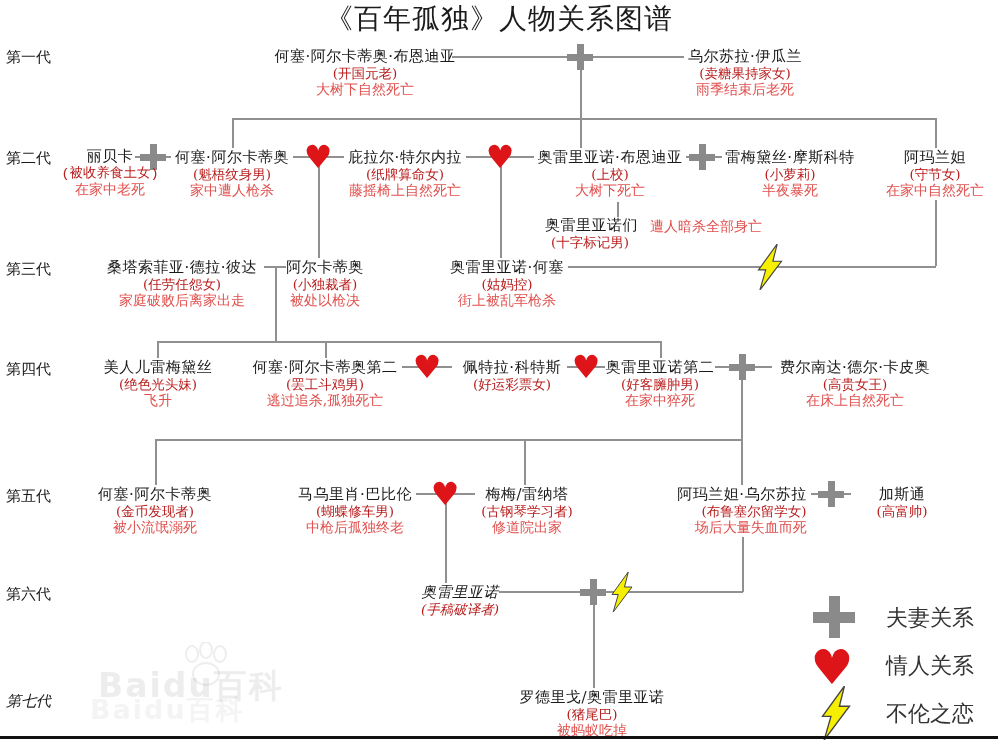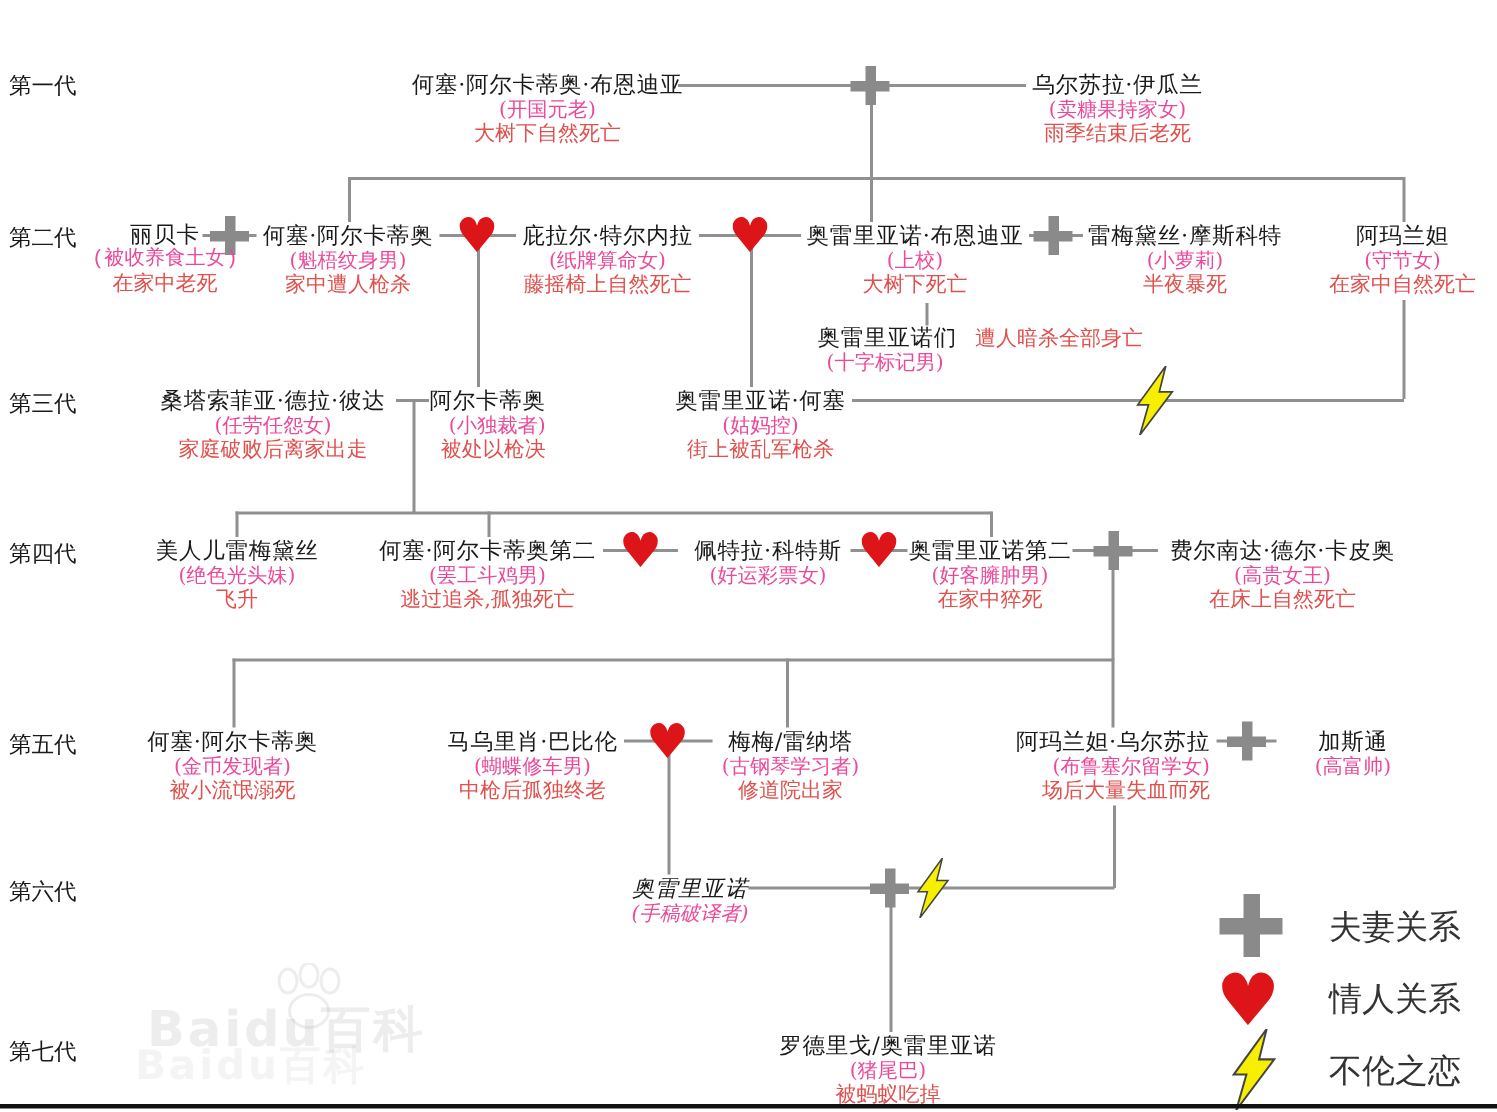--- a/index.html
+++ b/index.html
@@ -10,21 +10,21 @@
   .title{
     position:absolute;top:0;left:0;width:100%;text-align:center;
     font-size:28px;color:#1c1c1c;letter-spacing:1px;white-space:nowrap;
   }
   .genlabel{position:absolute;left:6px;font-size:15px;color:#1a1a1a;white-space:nowrap;}
   .hline,.vline{position:absolute;background:#909090;}
   .hline{height:2px;}
   .vline{width:2px;}
   .person{position:absolute;transform:translateX(-50%);text-align:center;white-space:nowrap;}
   .p-name{font-size:15px;color:#1a1a1a;line-height:17px;letter-spacing:0.5px;display:block;}
-  .p-desc{font-size:13.5px;color:#ec4899;line-height:16px;display:block;}
+  .p-desc{font-size:13.5px;color:#b91c1c;line-height:16px;display:block;}
   .p-fate{font-size:14px;color:#e0504d;line-height:16px;display:block;}
   .floating{position:absolute;white-space:nowrap;}
   .plus{
     position:absolute;transform:translate(-50%,-50%);
     --s:26px;--t:7px;width:var(--s);height:var(--s);
   }
   .plus::before{content:"";position:absolute;left:0;top:calc((var(--s) - var(--t))/2);width:var(--s);height:var(--t);background:#8a8a8a;}
   .plus::after{content:"";position:absolute;top:0;left:calc((var(--s) - var(--t))/2);width:var(--t);height:var(--s);background:#8a8a8a;}
   .plus.lg{--s:42px;--t:11px;}
   .heart{
@@ -39,29 +39,30 @@
   .watermark{position:absolute;left:38px;top:646px;opacity:1;pointer-events:none;}
   .wm-text{position:absolute;left:60px;top:18px;font-family:"DejaVu Sans","Liberation Sans",sans-serif;
     font-weight:bold;font-size:33px;color:rgba(140,140,140,0.16);letter-spacing:2px;white-space:nowrap;}
   .wm-text2{position:absolute;left:52px;top:46px;font-size:27px;color:rgba(150,150,150,0.10);}
   .wm-paw{position:absolute;left:140px;top:-4px;opacity:0.14;}
 </style>
 </head>
 <body>
 
 <div class="canvas">
+  <div class="title">《百年孤独》人物关系图谱</div>
 
   <div id="diagram">
       <div class="genlabel" style="top: 48px;">第一代</div>
       <div class="genlabel" style="top: 149px;">第二代</div>
       <div class="genlabel" style="top: 260px;">第三代</div>
       <div class="genlabel" style="top: 360px;">第四代</div>
       <div class="genlabel" style="top: 487px;">第五代</div>
       <div class="genlabel" style="top: 585px;">第六代</div>
-      <div class="genlabel" style="top: 692px;">第七代</div>
+      <div class="genlabel" style="top: 692px; font-style: italic;">第七代</div>
       <div class="hline" style="left: 452px; top: 56px; width: 232px;"></div>
       <div class="hline" style="left: 232px; top: 118px; width: 704px;"></div>
       <div class="hline" style="left: 135px; top: 156px; width: 36px;"></div>
       <div class="hline" style="left: 293px; top: 156px; width: 51px;"></div>
       <div class="hline" style="left: 466px; top: 156px; width: 68px;"></div>
       <div class="hline" style="left: 686px; top: 156px; width: 36px;"></div>
       <div class="hline" style="left: 264px; top: 266px; width: 22px;"></div>
       <div class="hline" style="left: 568px; top: 266px; width: 368px;"></div>
       <div class="hline" style="left: 157px; top: 341px; width: 504px;"></div>
       <div class="hline" style="left: 402px; top: 366px; width: 50px;"></div>
@@ -148,21 +149,21 @@
         <span class="p-fate">在家中自然死亡</span>
       </div>
       <span class="p-name floating" style="left: 545px; top: 217px;">奥雷里亚诺们</span>
       <span class="p-fate floating" style="left: 650px; top: 218px;">遭人暗杀全部身亡</span>
       <span class="p-desc floating" style="left: 551px; top: 234px;">(十字标记男)</span>
       <div class="person" style="left: 182px; top: 259px;">
         <span class="p-name">桑塔索菲亚·德拉·彼达</span>
         <span class="p-desc">(任劳任怨女)</span>
         <span class="p-fate">家庭破败后离家出走</span>
       </div>
-      <div class="person" style="left: 325px; top: 259px; text-align: right;">
+      <div class="person" style="left: 325px; top: 259px;">
         <span class="p-name">阿尔卡蒂奥</span>
         <span class="p-desc">(小独裁者)</span>
         <span class="p-fate">被处以枪决</span>
       </div>
       <div class="person" style="left: 507px; top: 259px;">
         <span class="p-name">奥雷里亚诺·何塞</span>
         <span class="p-desc">(姑妈控)</span>
         <span class="p-fate">街上被乱军枪杀</span>
       </div>
       <div class="person" style="left: 158px; top: 359px;">

